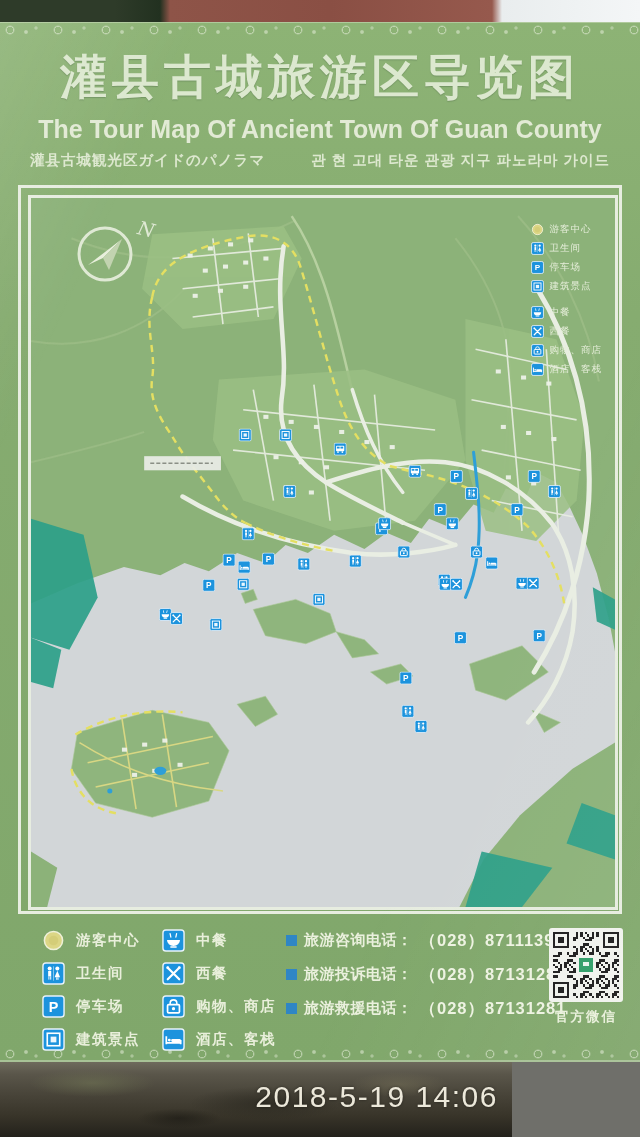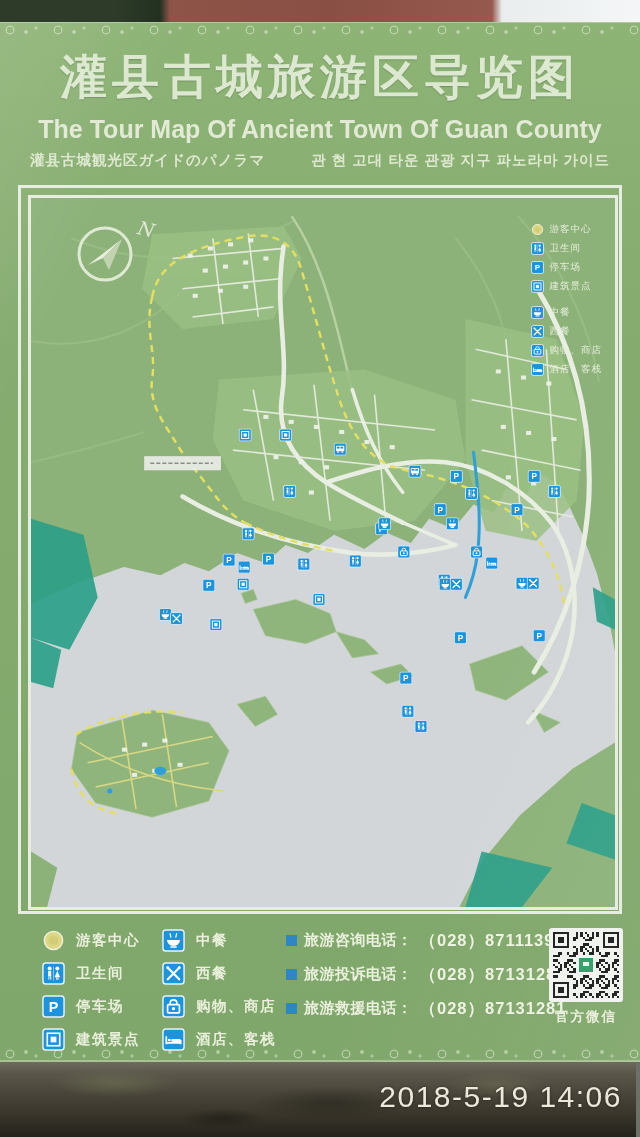--- a/index.html
+++ b/index.html
@@ -2,21 +2,21 @@
 <html><head>
 <meta charset="utf-8">
 <style>
   html,body{margin:0;padding:0;}
   body{width:640px;height:1137px;position:relative;overflow:hidden;background:#6f6f6a;
        font-family:"Liberation Sans", sans-serif;}
   
   .photo-top{position:absolute;top:0;left:0;width:640px;height:26px;
     background:linear-gradient(90deg,#2e3b29 0,#2e3b29 115px,#223120 160px,#8e5448 170px,
       #8a4f44 330px,#96594d 492px,#e9edee 502px,#f4f6f7 100%);}
-  .photo-bottom{position:absolute;top:1062px;left:0;width:636px;height:75px;
+  .photo-bottom{position:absolute;top:1062px;left:0;width:512px;height:75px;
     background:
       radial-gradient(90px 20px at 18% 28%,rgba(125,133,92,.40),transparent 70%),
       radial-gradient(110px 24px at 52% 55%,rgba(35,33,26,.55),transparent 70%),
       radial-gradient(70px 18px at 78% 30%,rgba(138,132,100,.32),transparent 70%),
       radial-gradient(60px 14px at 35% 75%,rgba(20,19,15,.5),transparent 70%),
       linear-gradient(180deg,#6e6a5c 0%,#5a564a 16%,#49453a 42%,#383429 72%,#23211b 100%);}
   .timestamp{position:absolute;right:14px;top:18px;font-size:30px;color:#ece8da;
     letter-spacing:1.5px;font-family:"Liberation Sans",sans-serif;
     text-shadow:0 0 3px rgba(0,0,0,.45);}
   

